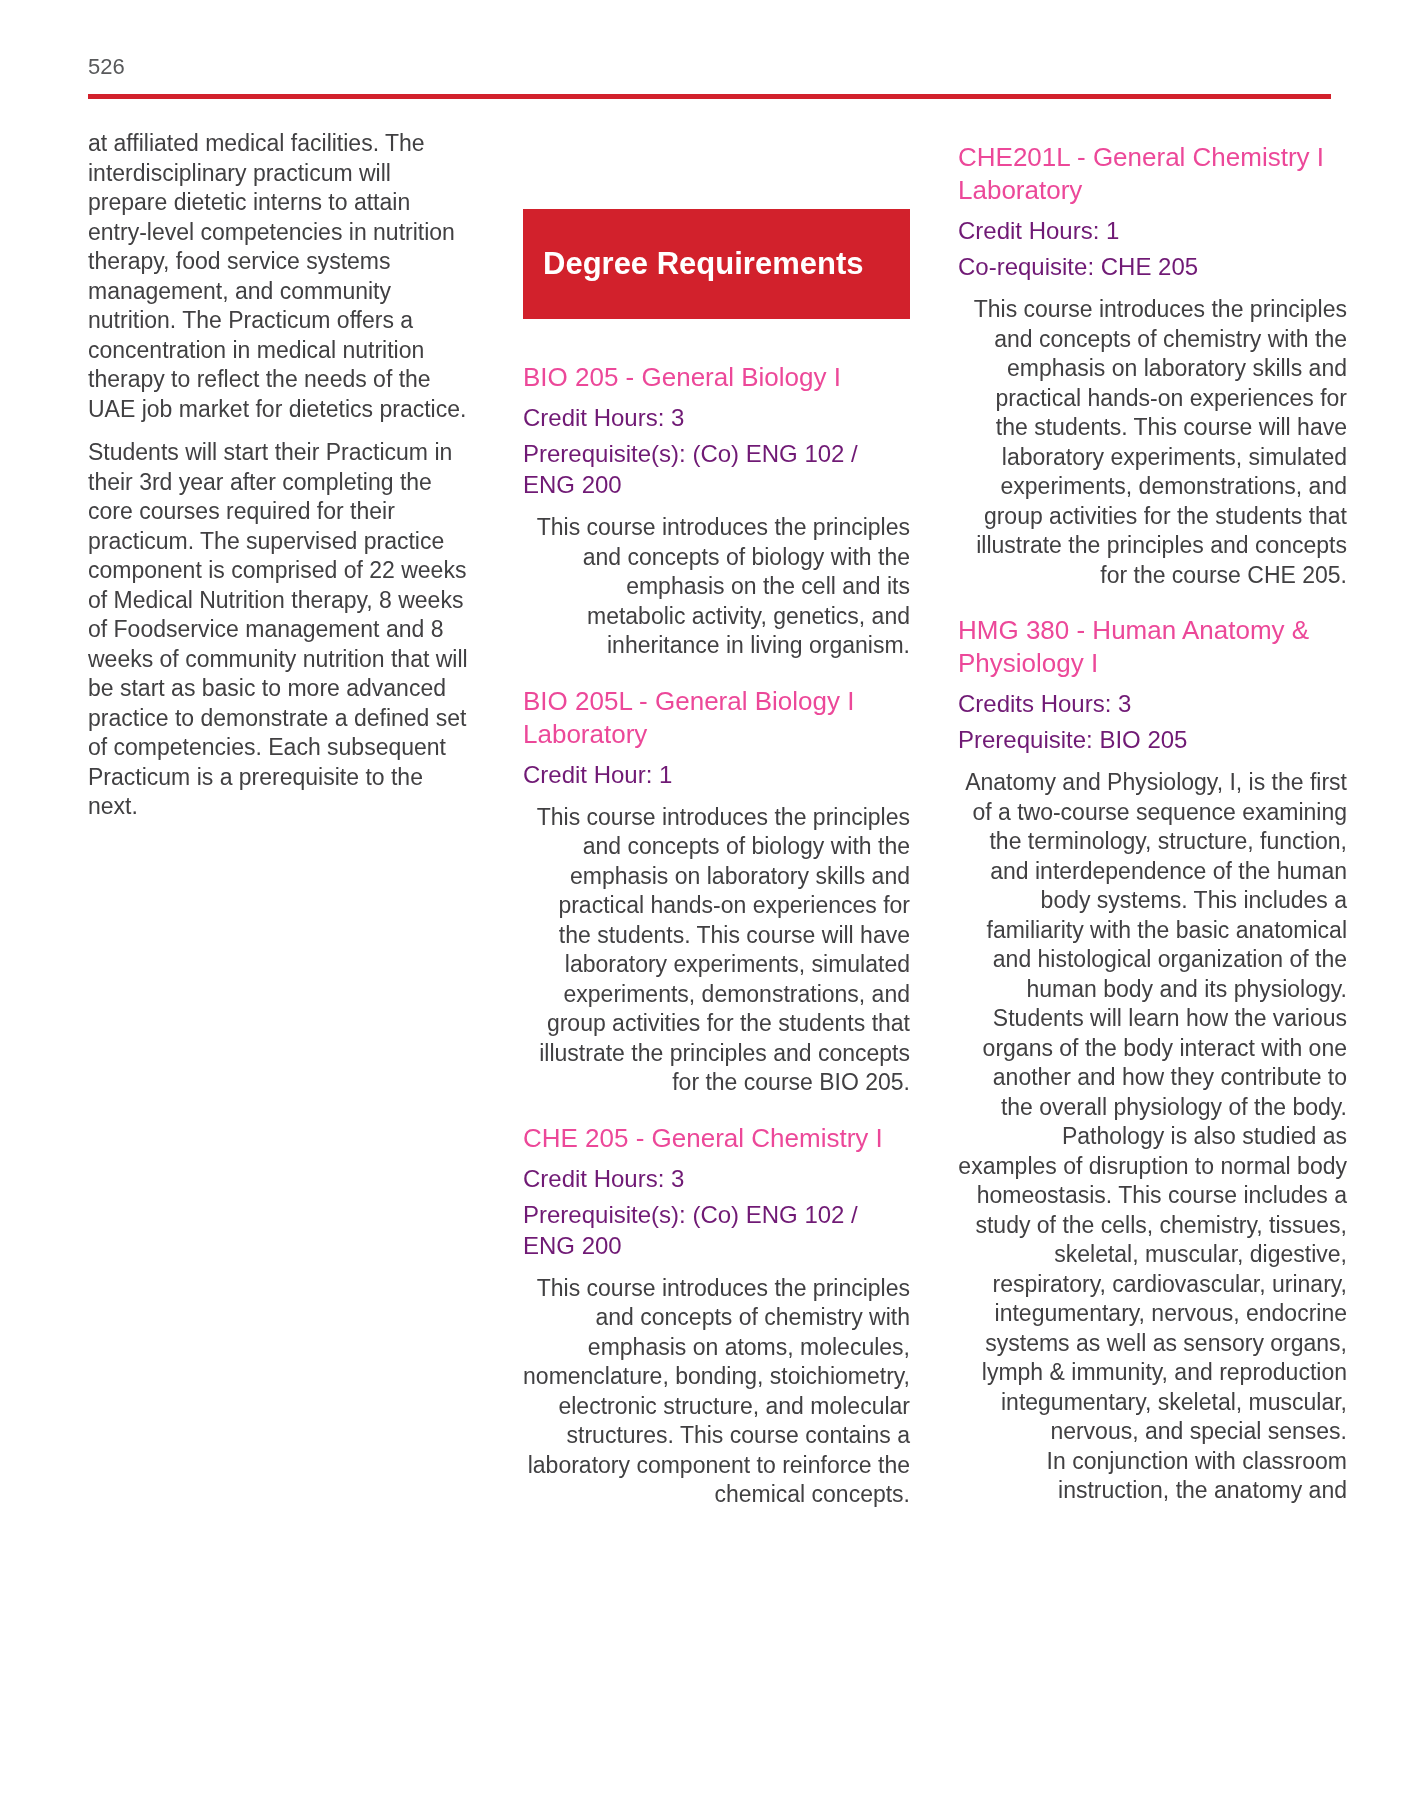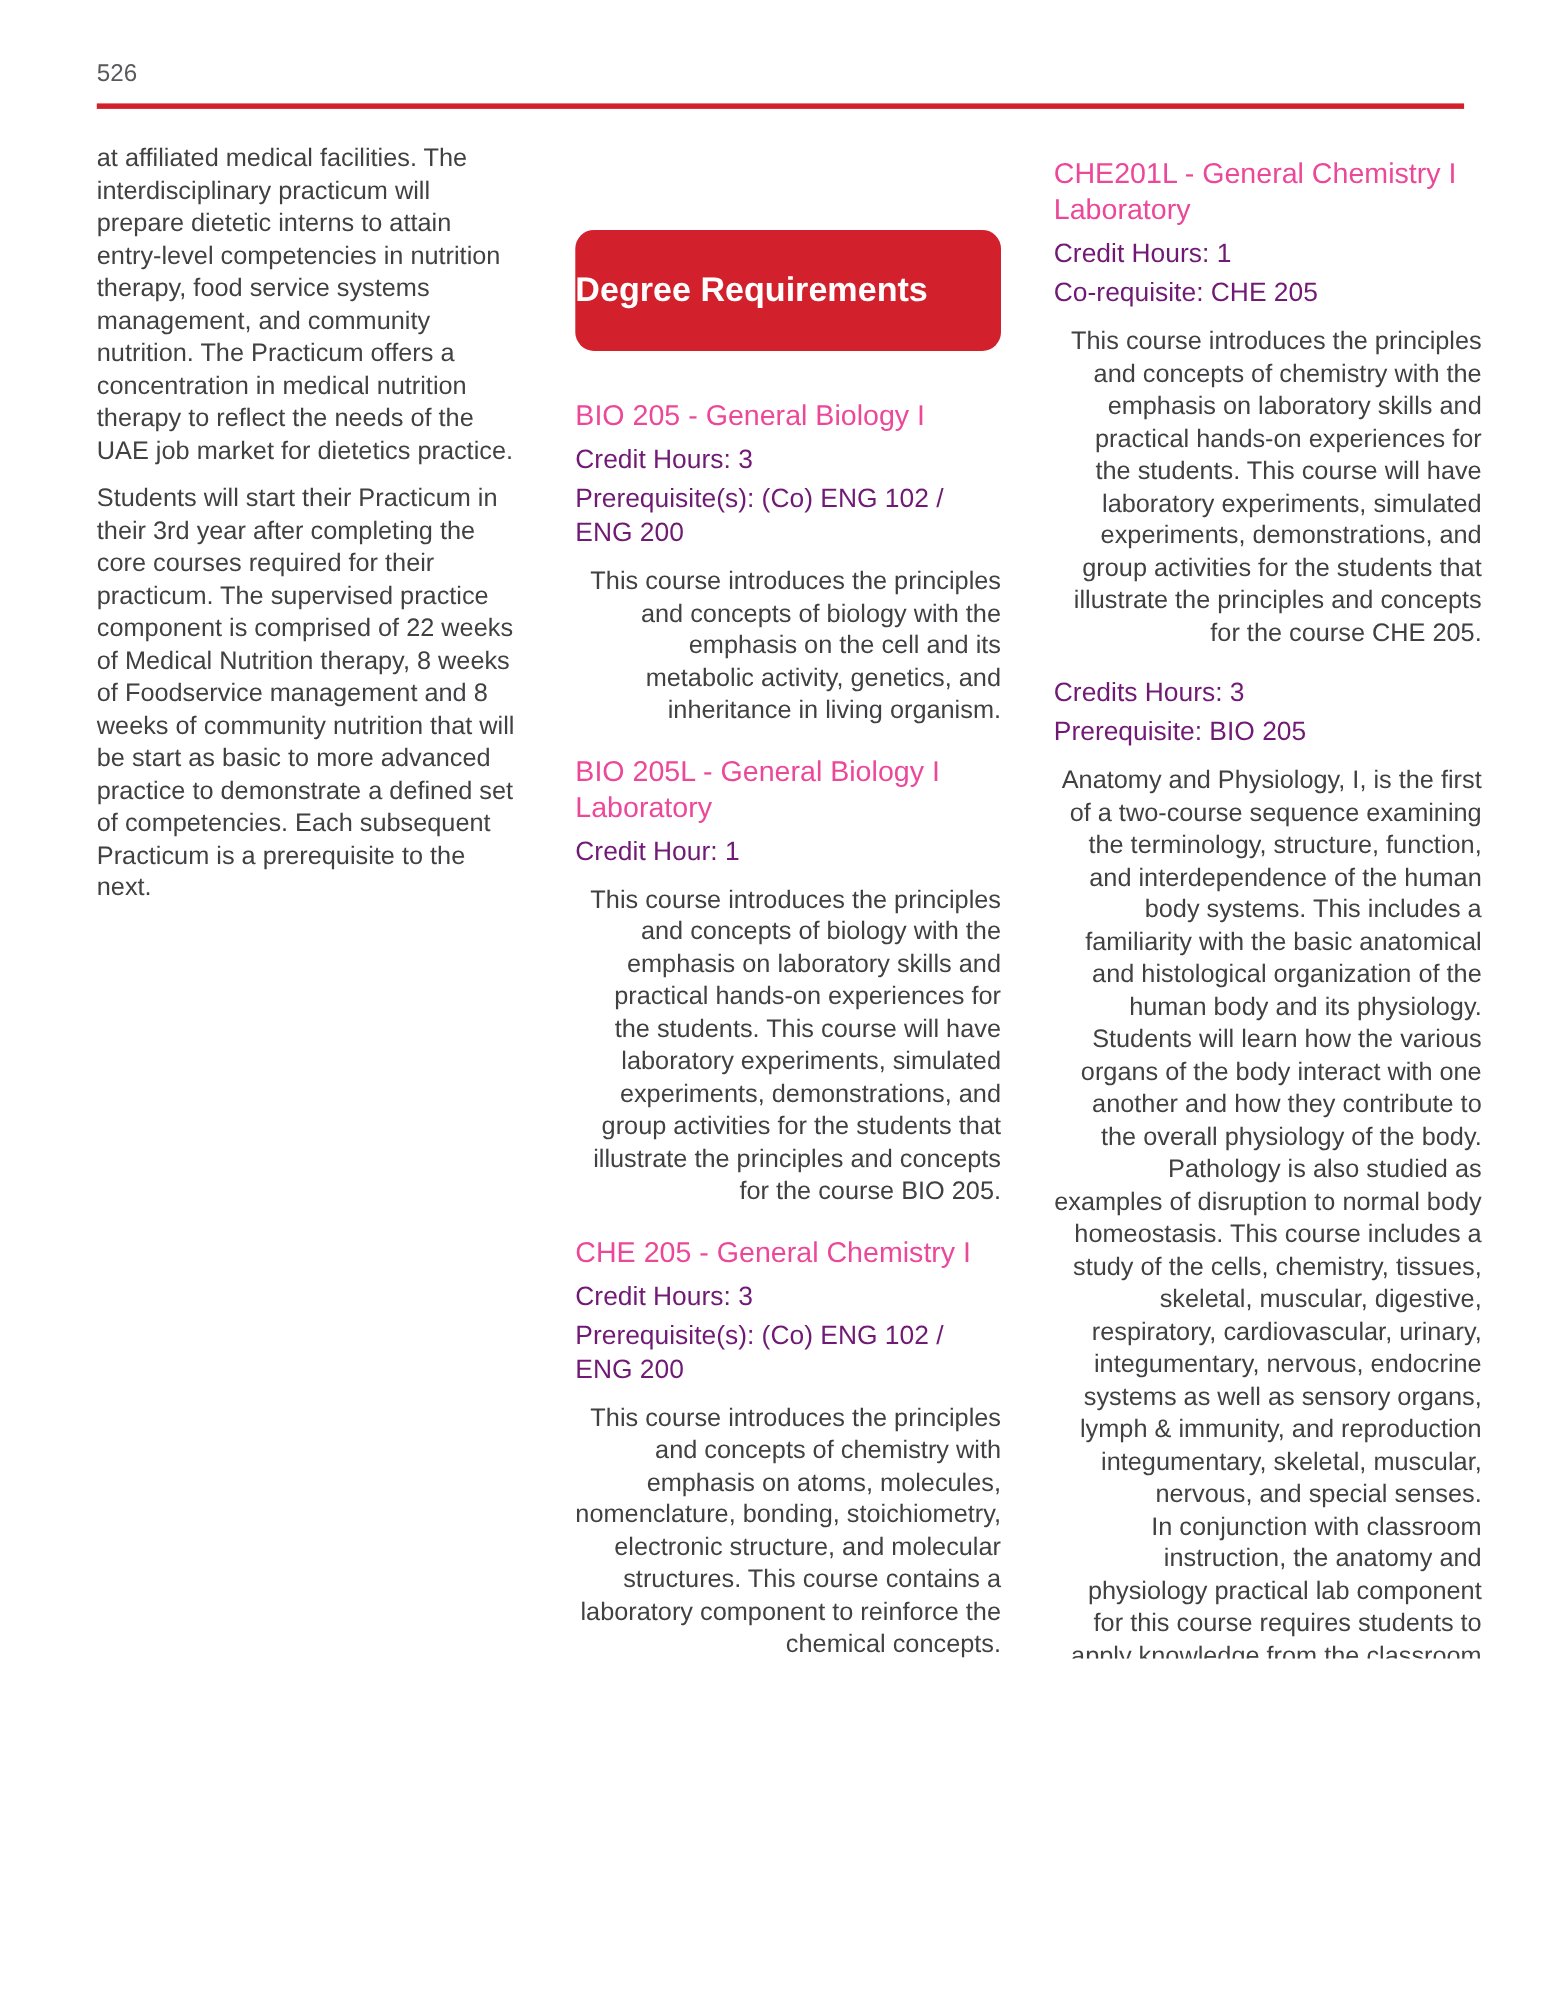--- a/index.html
+++ b/index.html
@@ -29,21 +29,21 @@
     margin:4px 0 14px 0;
   }
 
   .program-title {
     margin:18px 0 0 0;
     font-size:40px; line-height:48px; font-weight:bold;
     color:#D2212C; white-space:pre-line;
   }
   .banner {
     margin-top:84px; height:110px; width:387px; box-sizing:border-box;
-    background:#D2212C; display:flex; align-items:center; border-radius:17px;
+    background:#D2212C; display:flex; align-items:center; padding-left:20px;
   }
   .banner-label { color:#ffffff; font-weight:bold; font-size:31px; }
 
   .course { margin-top:24px; }
   .banner + .course { margin-top:42px; }
   .col-3 .course:first-child { margin-top:16px; }
   .course-title {
     font-size:26px; line-height:33px; font-weight:normal;
     color:#ec4899; margin:0 0 8px 0;
   }
@@ -106,20 +106,21 @@
 
     <section class="col col-3">
       <article class="course">
         <h2 class="course-title">CHE201L - General Chemistry I Laboratory</h2>
         <div class="course-meta">Credit Hours: 1</div>
         <div class="course-meta">Co-requisite: CHE 205</div>
         <p class="course-desc">This course introduces the principles and concepts of chemistry with the emphasis on laboratory skills and practical hands-on experiences for the students. This course will have laboratory experiments, simulated experiments, demonstrations, and group activities for the students that illustrate the principles and concepts for the course CHE 205.</p>
       </article>
 
       <article class="course">
+        <h2 class="course-title">HMG 380 - Human Anatomy &amp; Physiology I</h2>
         <div class="course-meta">Credits Hours: 3</div>
         <div class="course-meta">Prerequisite: BIO 205</div>
         <p class="course-desc">Anatomy and Physiology, I, is the first of a two-course sequence examining the terminology, structure, function, and interdependence of the human body systems. This includes a familiarity with the basic anatomical and histological organization of the human body and its physiology. Students will learn how the various organs of the body interact with one another and how they contribute to the overall physiology of the body. Pathology is also studied as examples of disruption to normal body homeostasis. This course includes a study of the cells, chemistry, tissues, skeletal, muscular, digestive, respiratory, cardiovascular, urinary, integumentary, nervous, endocrine systems as well as sensory organs, lymph &amp; immunity, and reproduction integumentary, skeletal, muscular, nervous, and special senses.
 In conjunction with classroom instruction, the anatomy and physiology practical lab component for this course requires students to apply knowledge from the classroom to online laboratory experiments and critical thinking application exercises.</p>
       </article>
     </section>
 
   </div>
 
   <div class="rule footer-rule"></div>

